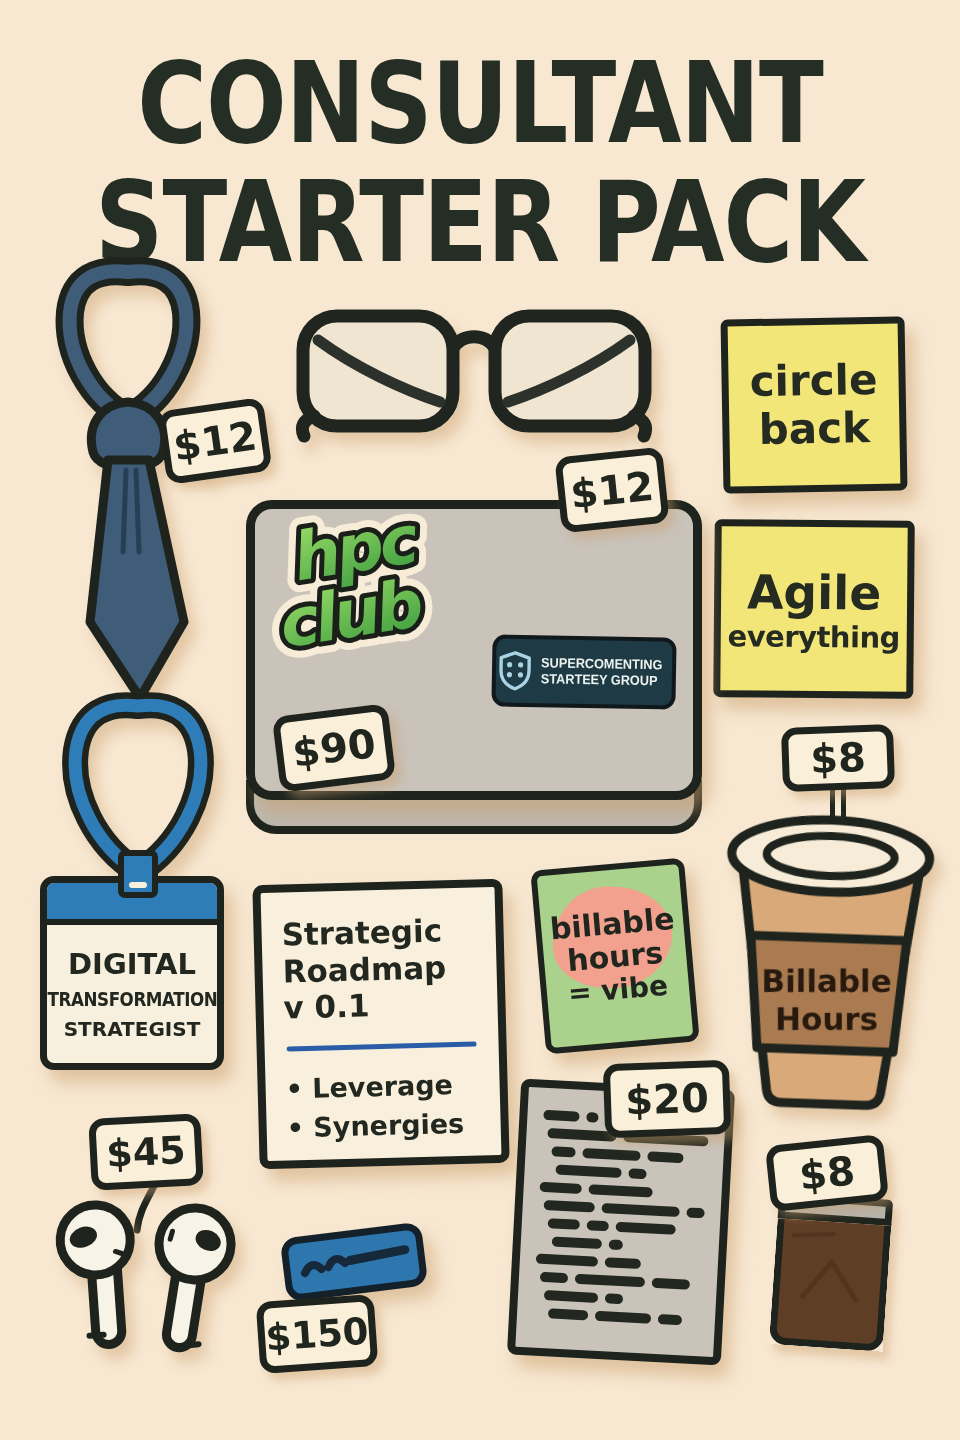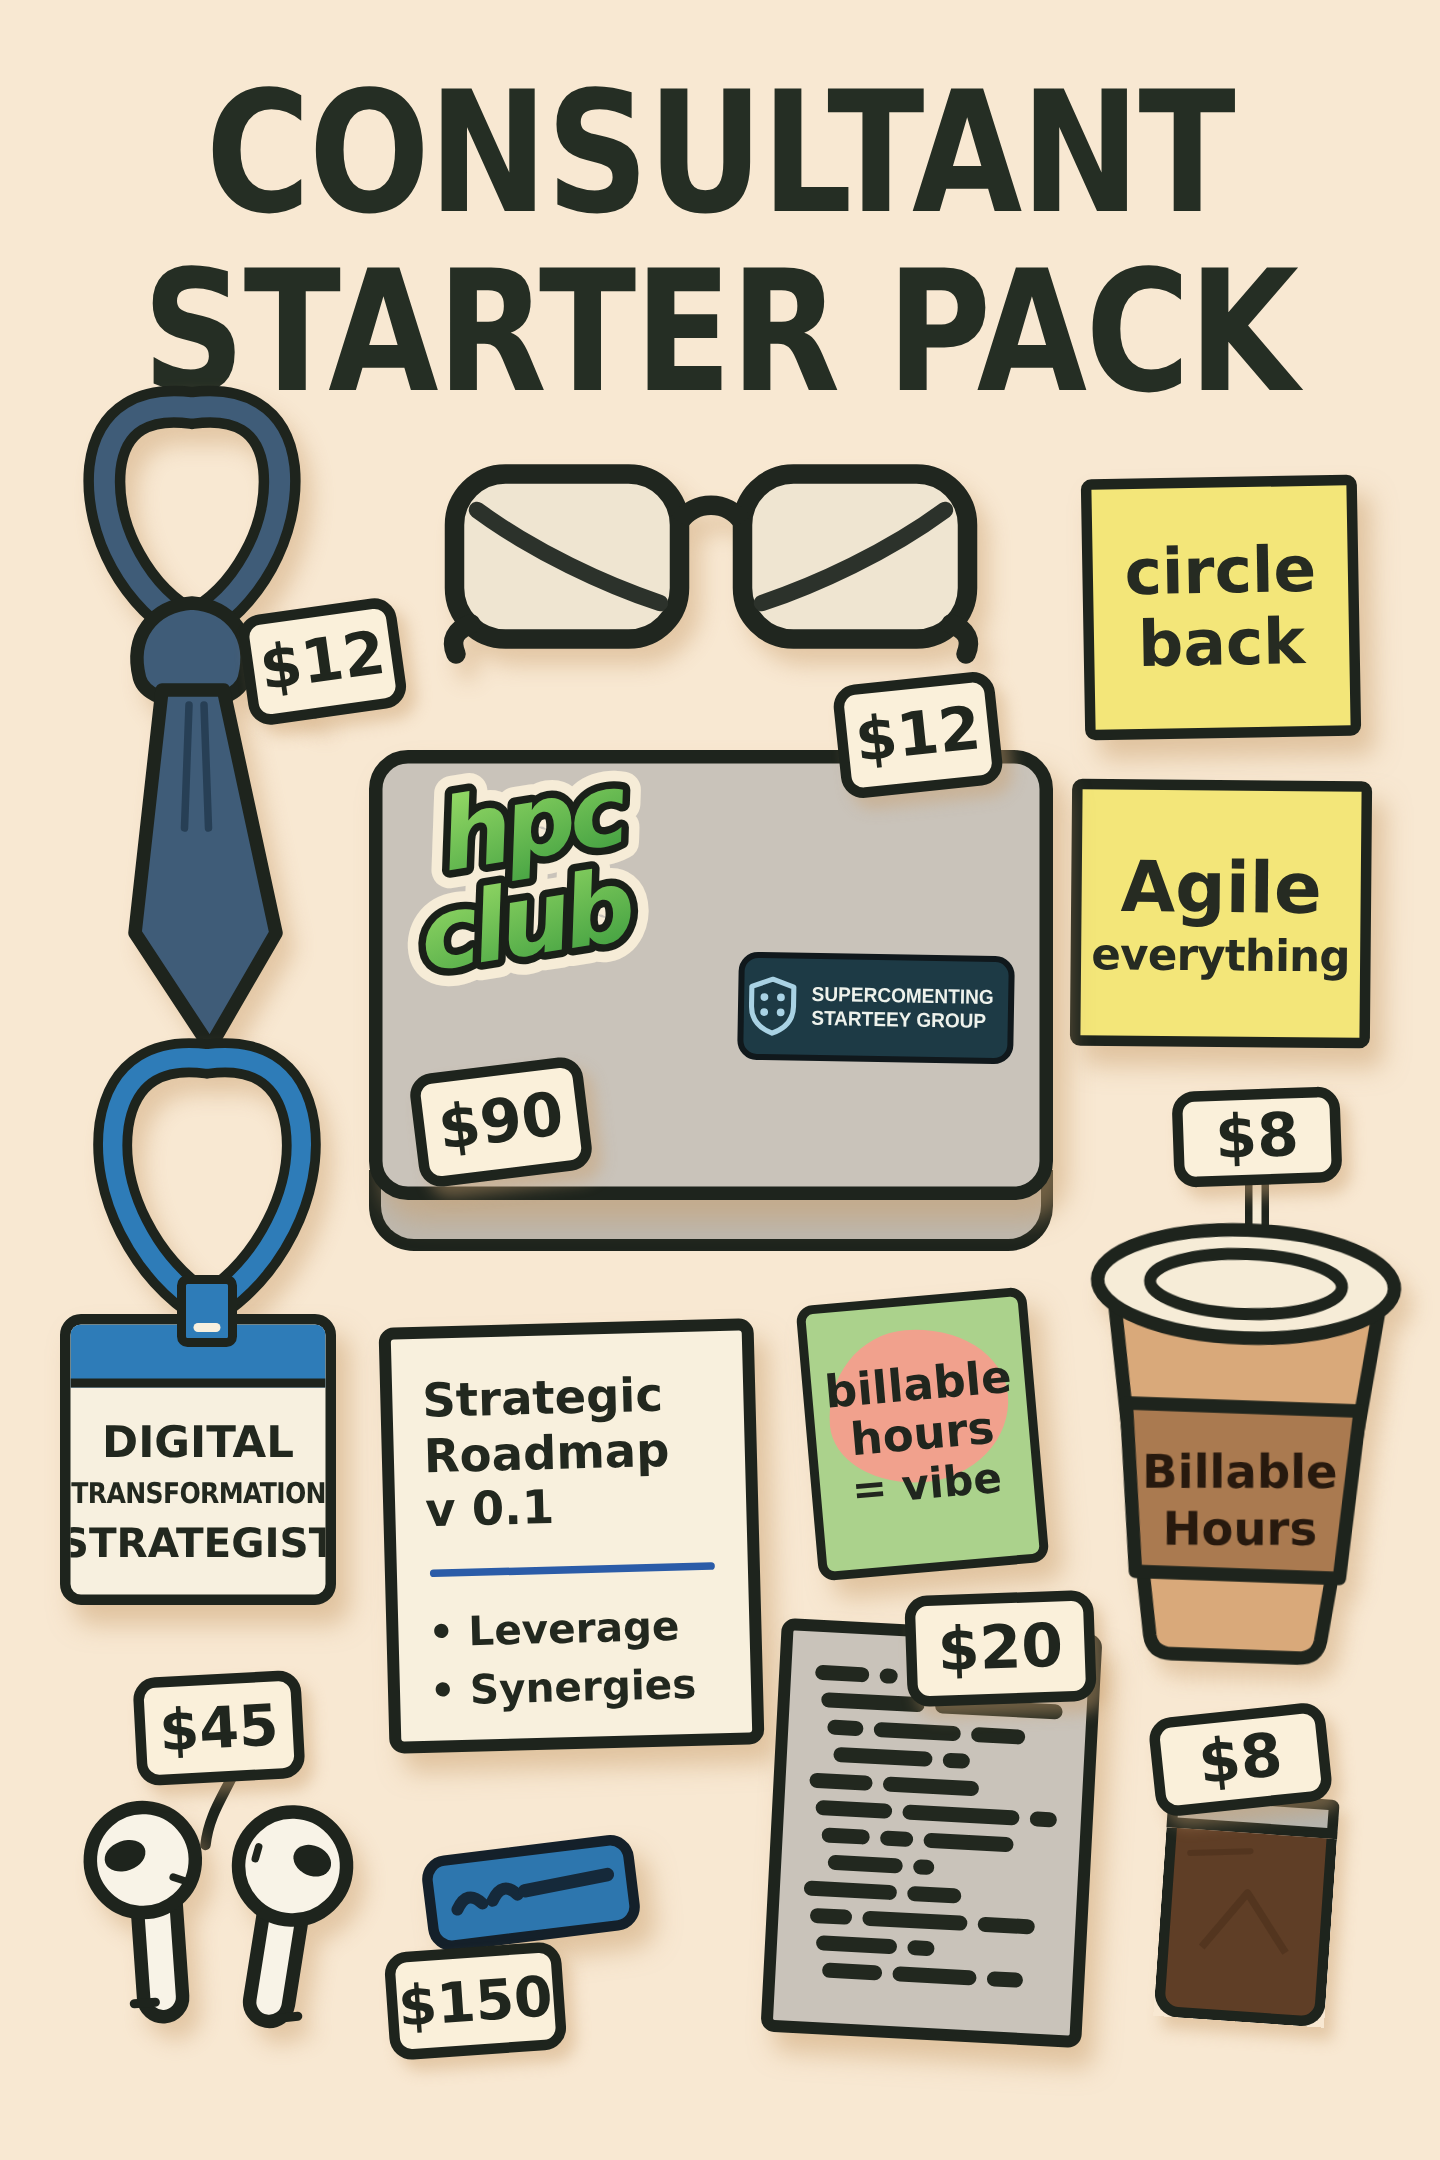--- a/index.html
+++ b/index.html
@@ -42,21 +42,21 @@
     font-size:13.5px;letter-spacing:0;transform:scaleX(.94);transform-origin:left center;}
   .hmx-label{font-weight:bold;color:#f4ecd8;font-size:31px;letter-spacing:2px;}
 
   .badge-card{background:#f7f0df;border:7px solid var(--outline);border-radius:14px;
     overflow:hidden;display:flex;flex-direction:column;z-index:2;}
   .badge-bar{height:42px;background:var(--badge-blue);border-bottom:6px solid var(--outline);}
   .badge-body{flex:1;display:flex;flex-direction:column;align-items:center;justify-content:center;
     gap:7px;color:#22281f;text-align:center;}
   .badge-l1{font-size:29px;font-weight:bold;}
   .badge-l2{font-size:19px;font-weight:bold;transform:scaleX(.88);letter-spacing:-.5px;}
-  .badge-l3{font-size:27px;font-weight:bold;}
+  .badge-l3{font-size:20px;font-weight:bold;}
   .badge-clasp{background:var(--badge-blue);border:6px solid var(--outline);border-radius:7px;z-index:3;}
 
   .roadmap{background:var(--card-cream);border:8px solid var(--outline);border-radius:10px;
     padding:24px 20px;color:#22281f;}
   .roadmap .t{font-size:31px;font-weight:bold;line-height:1.18;}
   .roadmap .rule{height:5px;background:var(--roadmap-blue);border-radius:3px;margin:20px 2px 18px;}
   .roadmap .bullet{font-size:27px;font-weight:bold;line-height:1.45;}
   .roadmap .bullet::before{content:"• ";}
 
   .billable{background:var(--billable-green);border:6px solid var(--outline);border-radius:11px;

